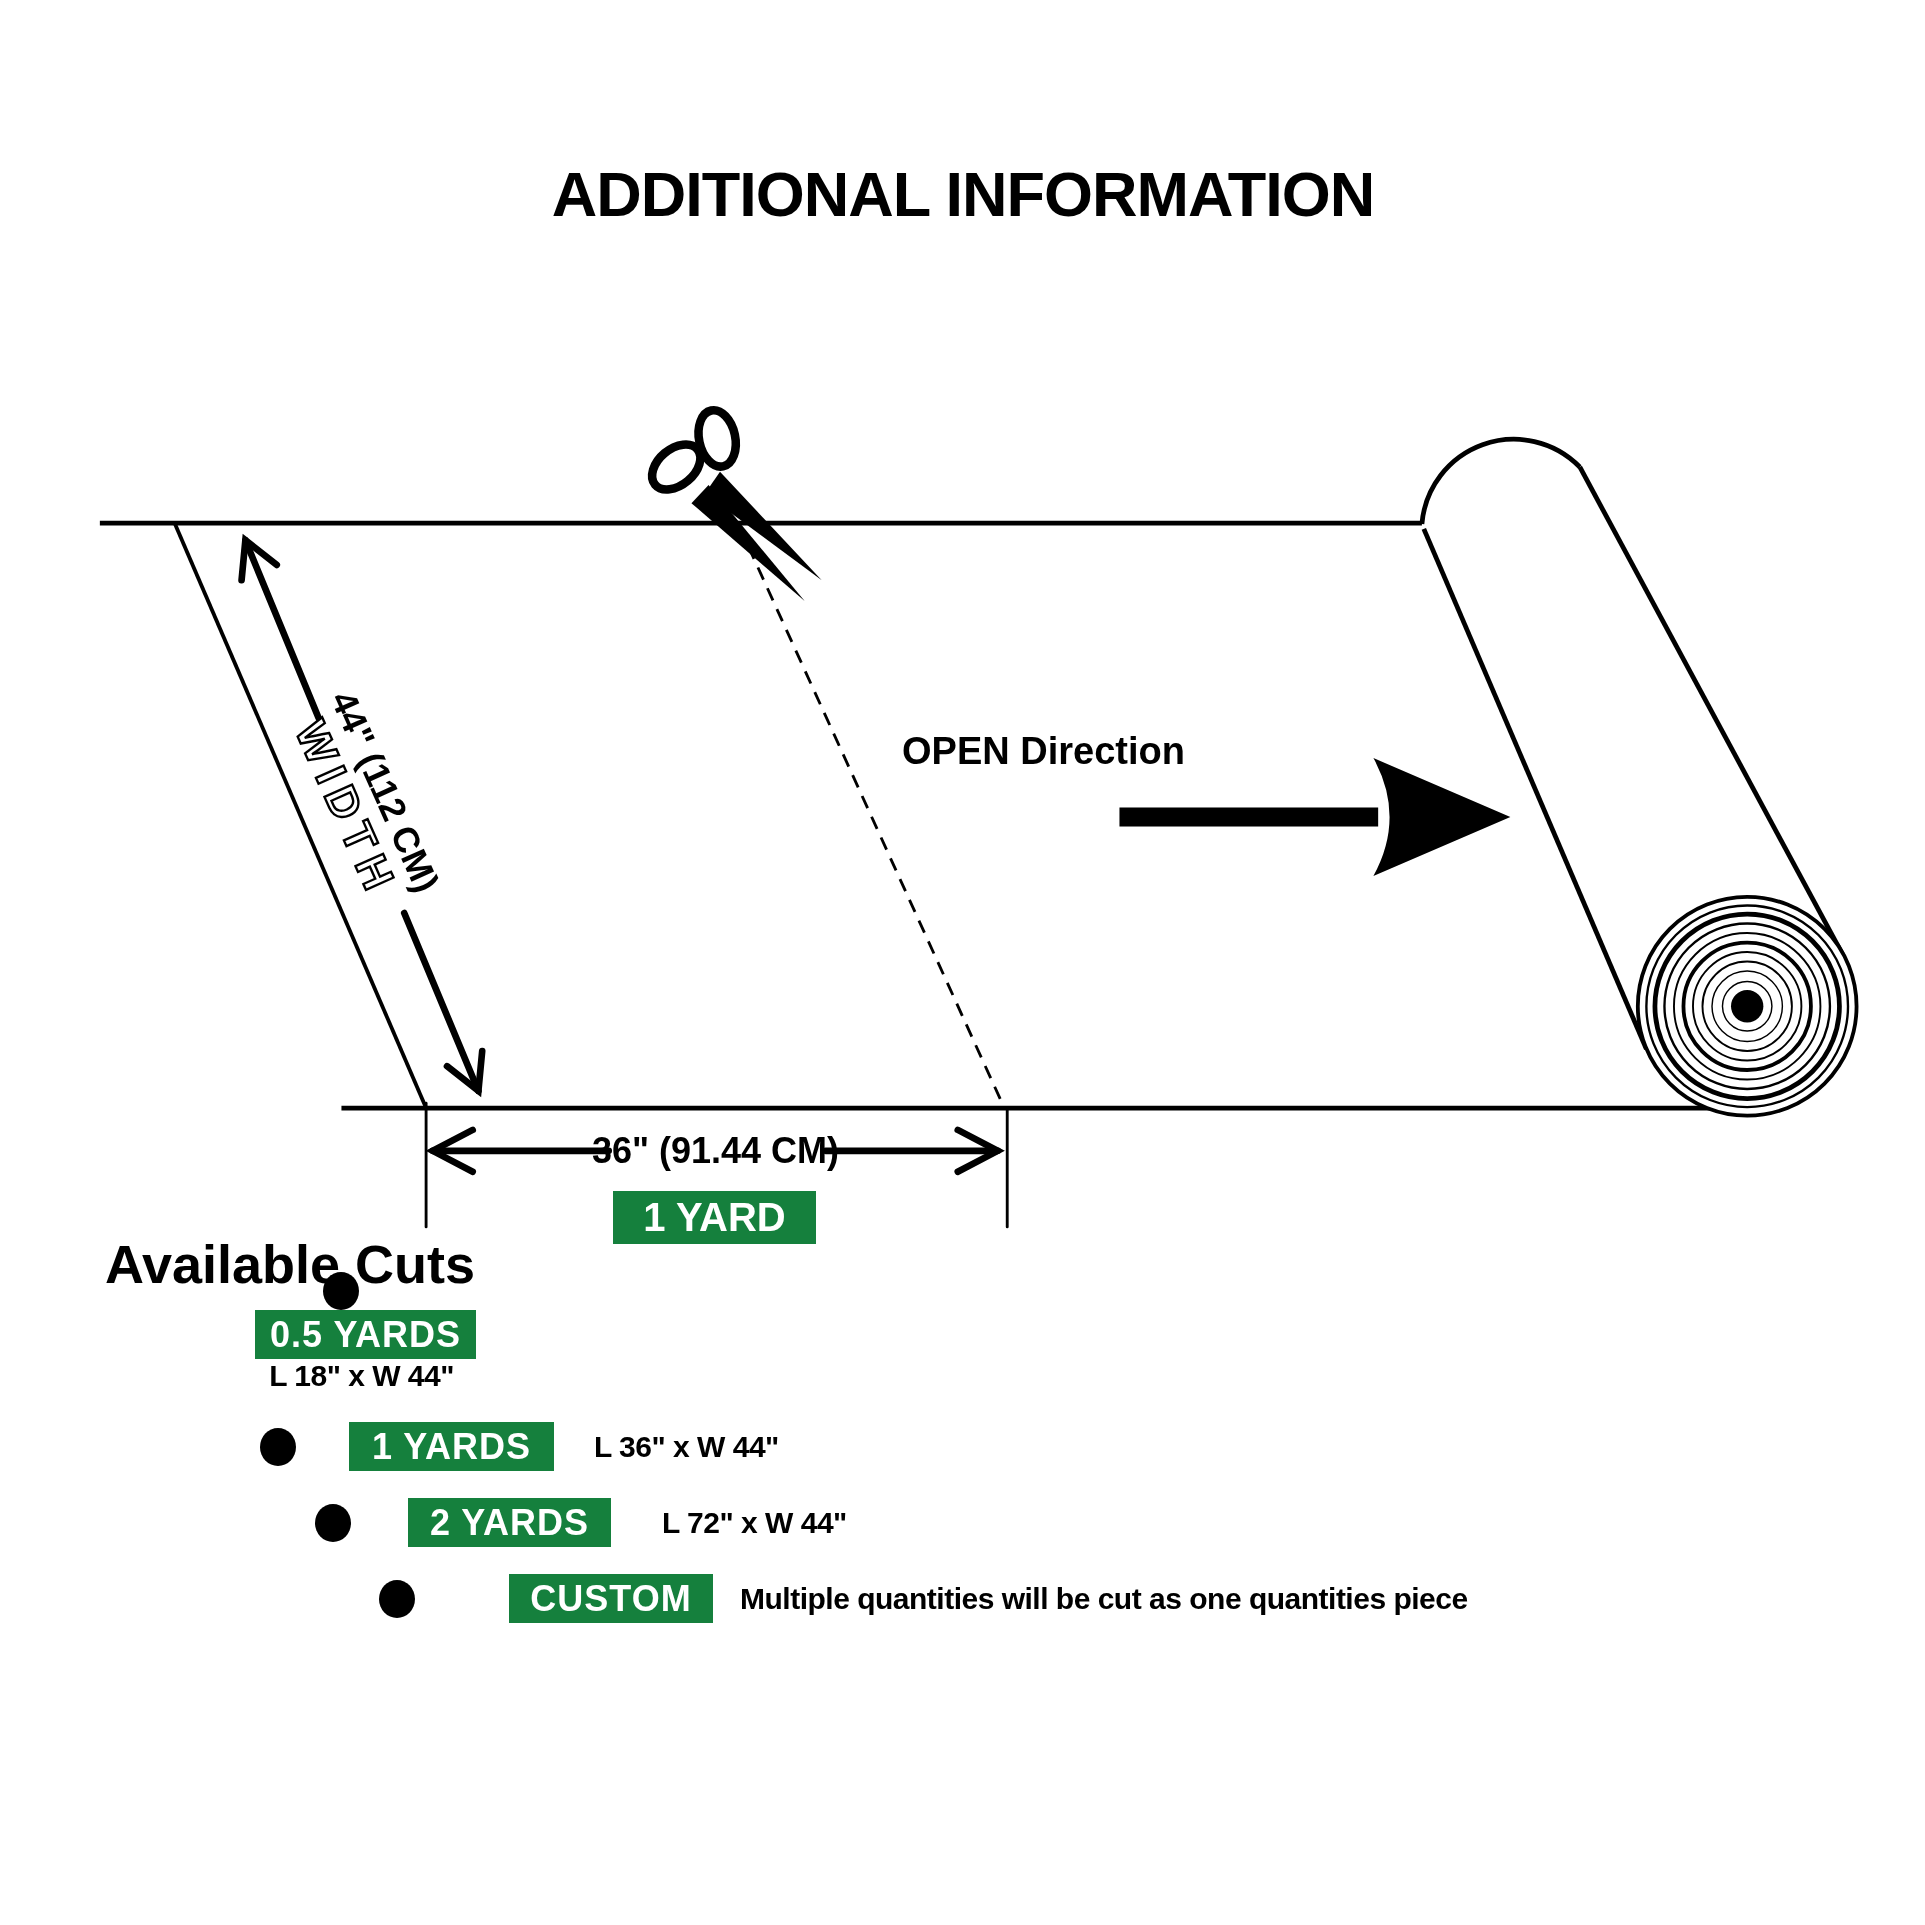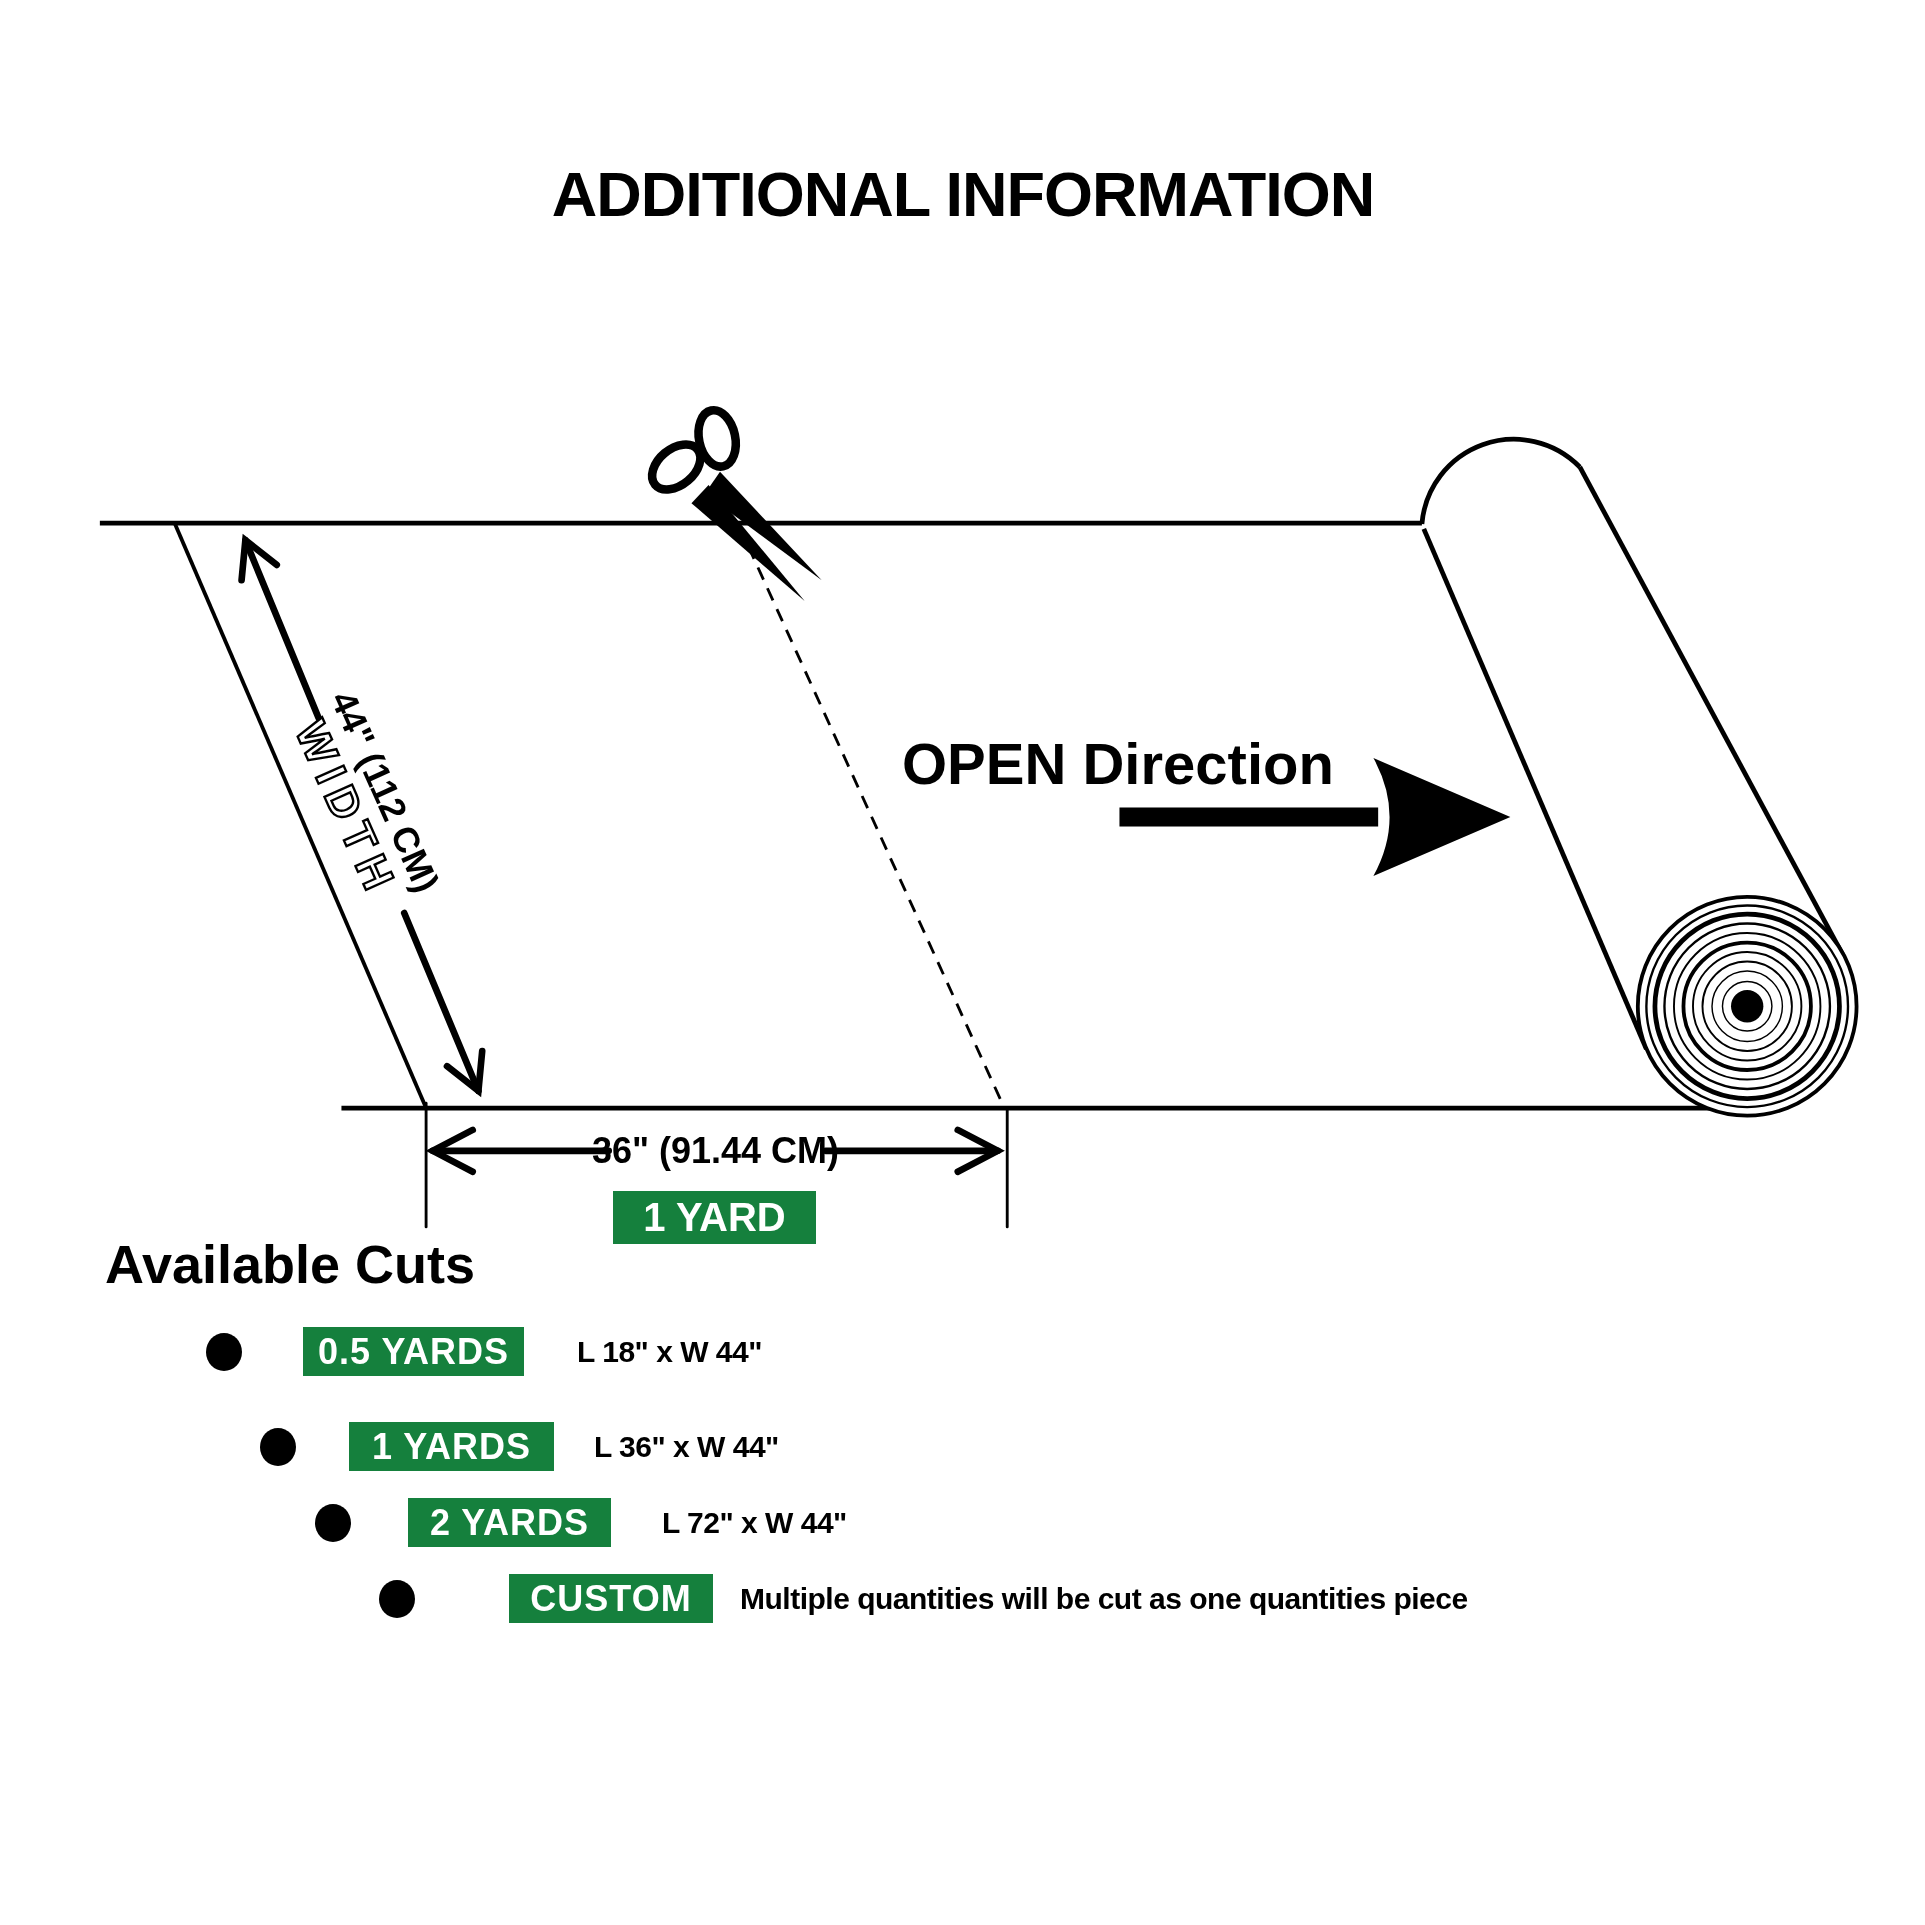--- a/index.html
+++ b/index.html
@@ -2,21 +2,21 @@
 <html style="font-size:15px"><head>
 <meta charset="utf-8">
 <style>
   html,body{margin:0;padding:0;background:#ffffff;}
   body{width:1926px;height:1926px;position:relative;overflow:hidden;
        font-family:"Liberation Sans", sans-serif;color:#000;}
   .abs{position:absolute;}
   #title{top:158px;left:0;width:1926px;text-align:center;
          font-size:63px;font-weight:bold;letter-spacing:-1px;}
   #diagram-svg{top:0;left:0;}
-  #open-direction{top:730px;left:902px;font-size:58px;font-weight:bold;white-space:nowrap;}
+  #open-direction{top:730px;left:902px;font-size:38px;font-weight:bold;white-space:nowrap;}
   
   #width-label-group{top:757px;left:202px;width:323px;text-align:center;
      transform:rotate(66deg);transform-origin:center center;}
   #width-measure{font-size:36px;font-weight:bold;white-space:nowrap;letter-spacing:0px;}
   #width-word{font-size:44px;font-weight:bold;letter-spacing:8.6px;color:#fff;
      -webkit-text-stroke:2.4px #000;white-space:nowrap;margin-top:-3.8px;}
   
   #length-measure{top:1130px;left:433px;width:565px;text-align:center;
      font-size:36px;font-weight:bold;white-space:nowrap;}
   .badge{background:#15803d;color:#fff;font-weight:bold;text-align:left;
@@ -95,21 +95,21 @@
   <div id="width-measure">44" (112 CM)</div>
   <div id="width-word">WIDTH</div>
 </div>
 
 <div id="length-measure" class="abs">36" (91.44 CM)</div>
 
 <div id="yard-badge" class="abs badge">1 YARD</div>
 
 <div id="available-cuts-heading" class="abs">Available Cuts</div>
 
-<div class="abs row" style="top:1327px;left:206px;gap:12px;">
+<div class="abs row" style="top:1272px;left:206px;gap:0;flex-direction:column;">
   <span class="bullet"></span>
   <span class="badge cut-badge" style="margin-left:49px;min-width:205px;">0.5 YARDS</span>
   <span class="cut-dims" style="margin-left:41px;">L 18" x W 44"</span>
 </div>
 
 <div class="abs row" style="top:1422px;left:260px;">
   <span class="bullet"></span>
   <span class="badge cut-badge" style="margin-left:53px;min-width:205px;">1 YARDS</span>
   <span class="cut-dims" style="margin-left:40px;">L 36" x W 44"</span>
 </div>

